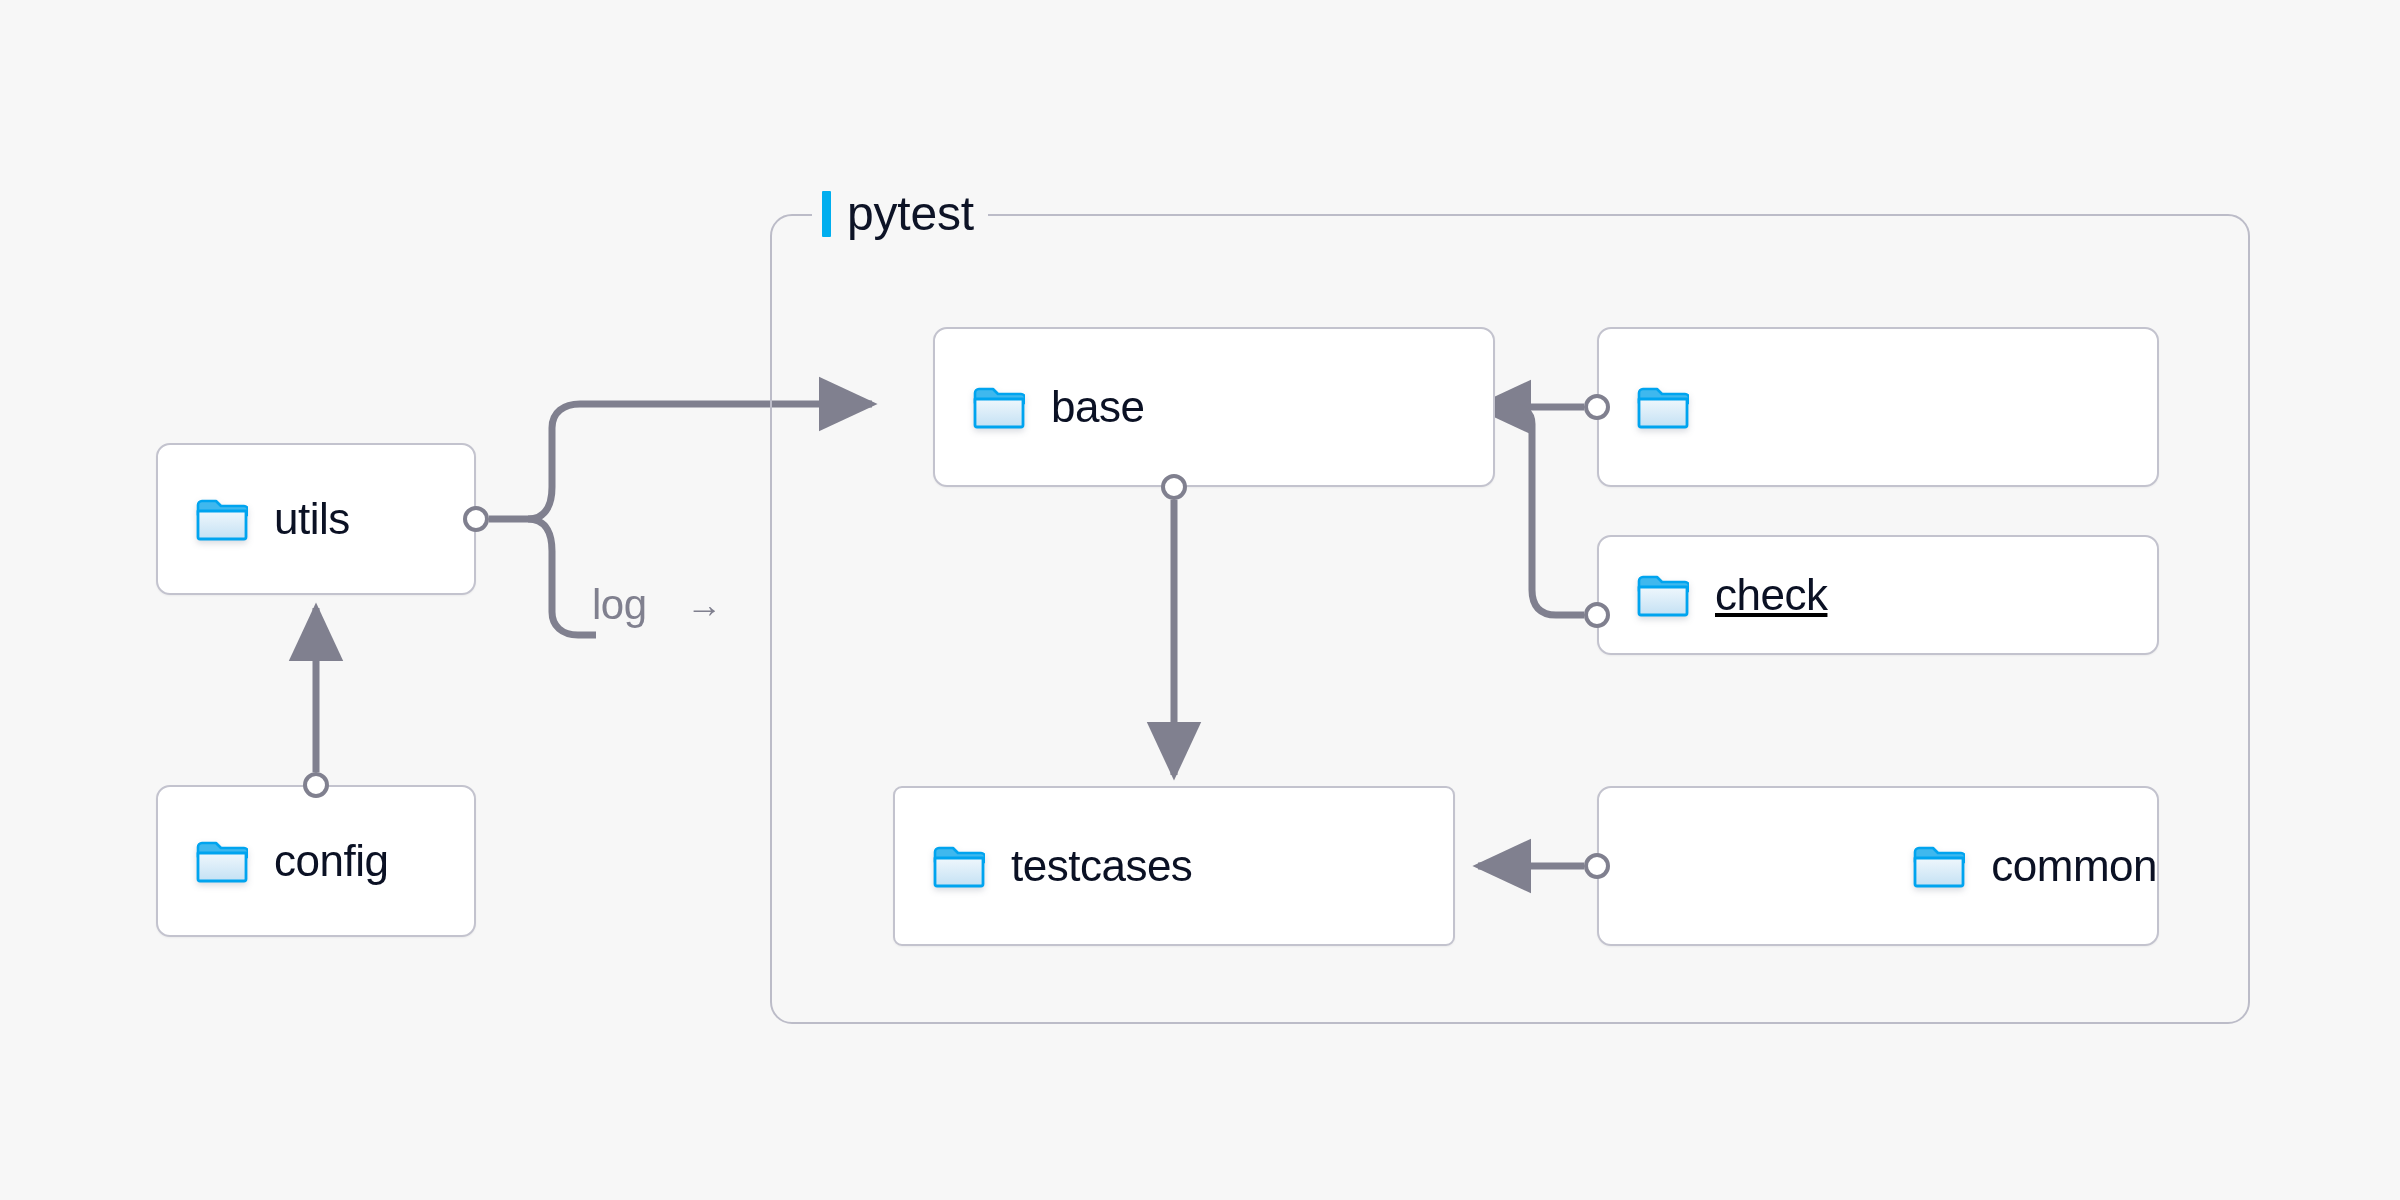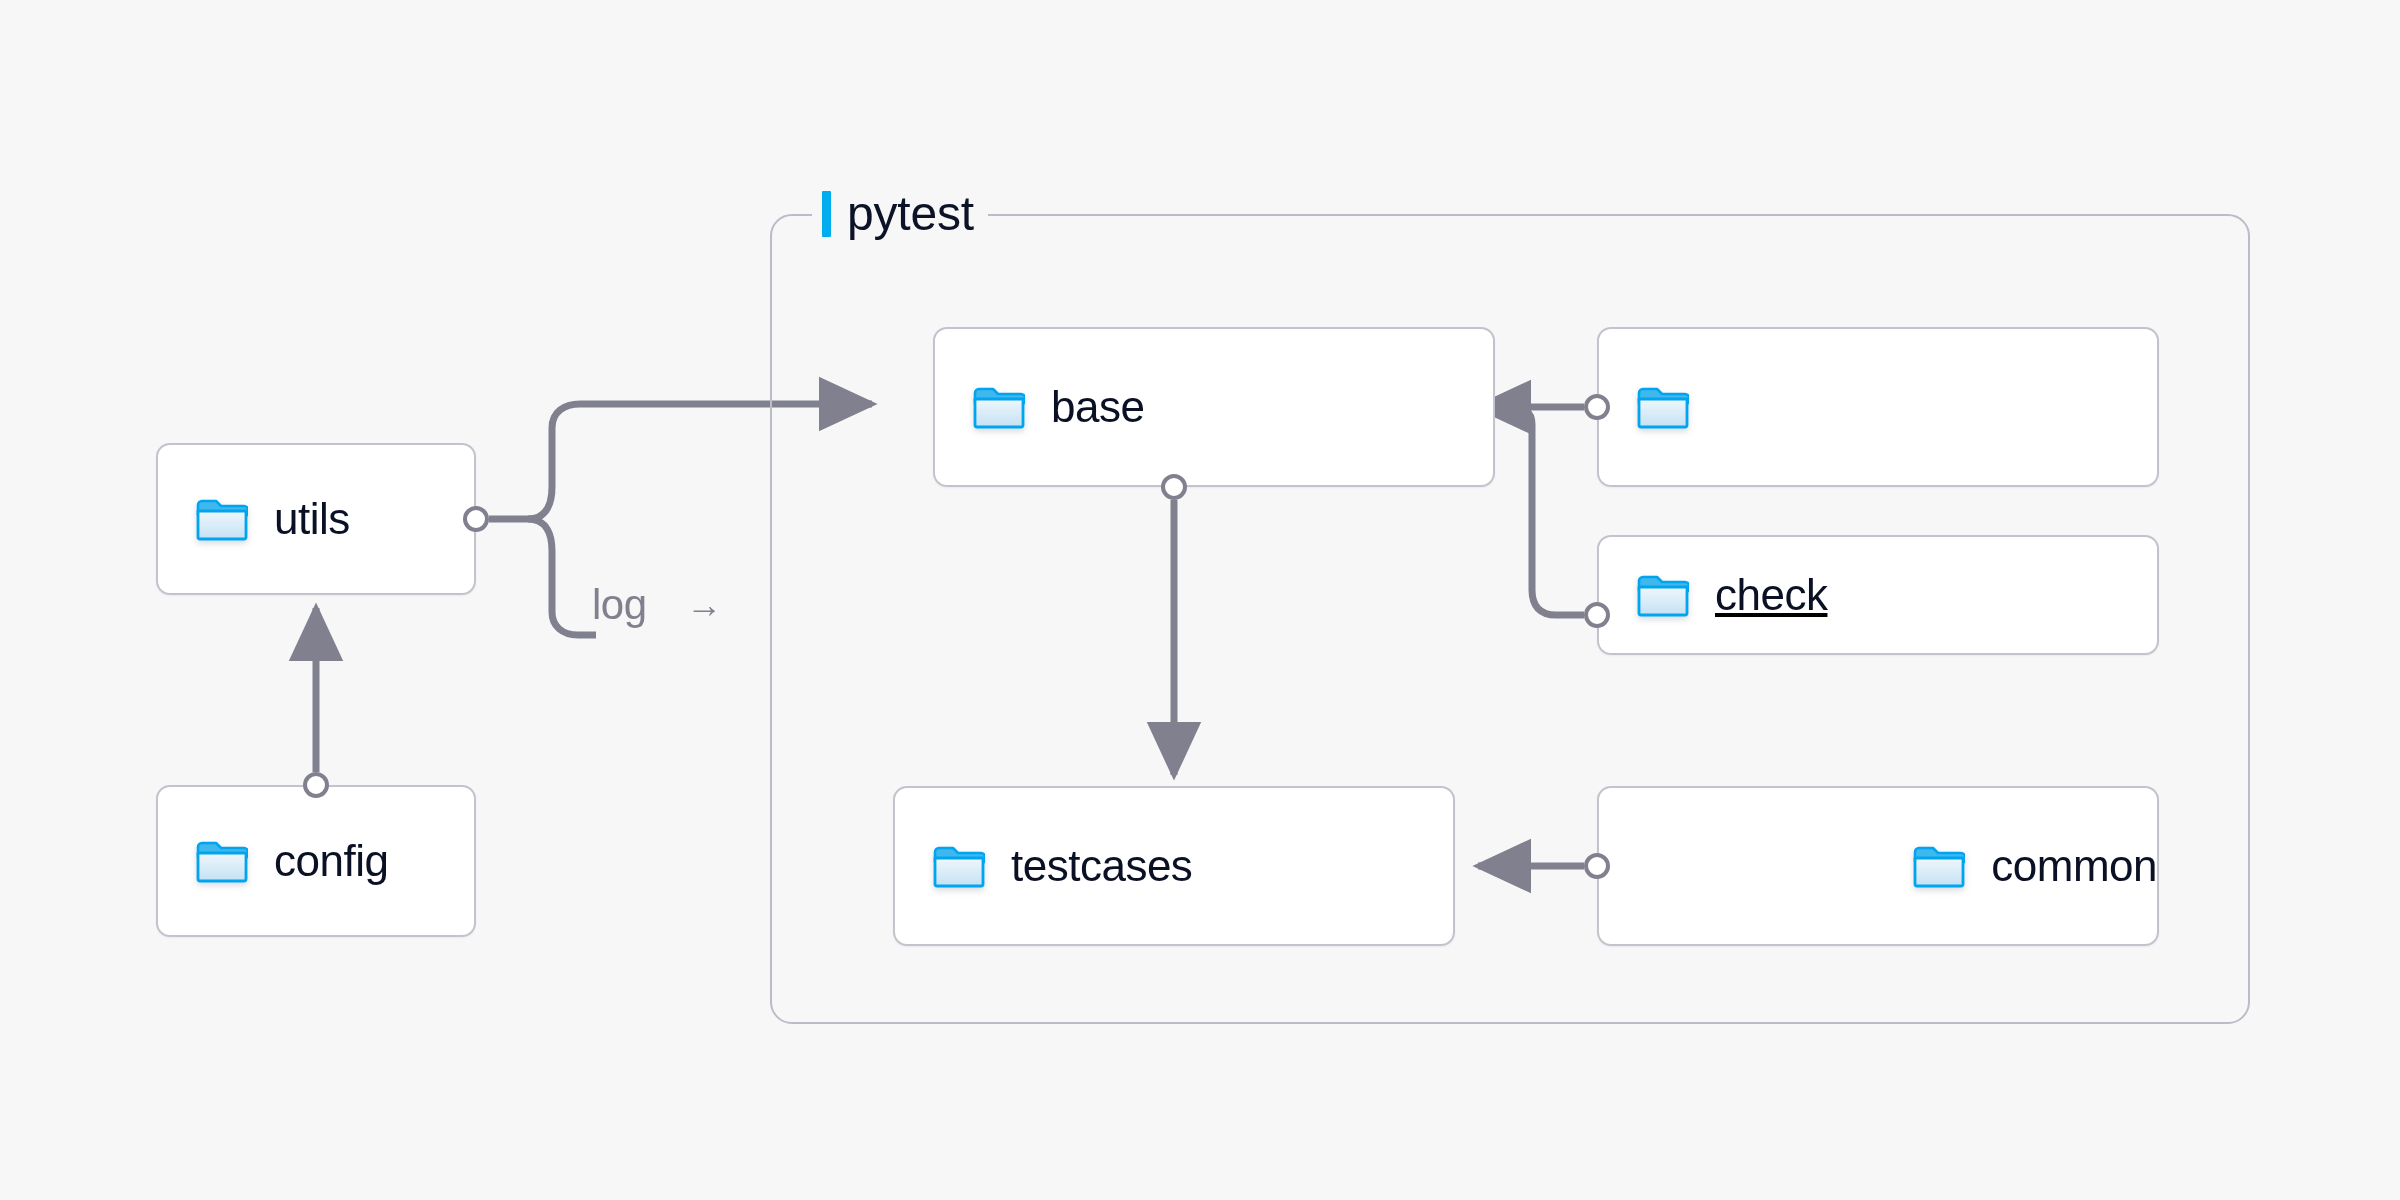--- a/index.html
+++ b/index.html
@@ -209,21 +209,21 @@
                 <linearGradient id="folderGradLocal" x1="0" y1="0" x2="0" y2="1">
                   <stop offset="0%" stop-color="#eff7fc"></stop>
                   <stop offset="100%" stop-color="#c4e1f4"></stop>
                 </linearGradient>
               </defs>
             </svg>
           </span>
           <span class="label">base</span>
         </div>
       </div>
-      <div class="node" style="left: 893px; top: 786px; width: 562px; height: 160px;">
+      <div class="node" style="left: 893px; top: 786px; width: 562px; height: 160px; border-radius: 9px;">
         <div class="node-inner">
           <span style="display: flex;">
             <svg class="folder-icon" viewBox="0 0 52 44" xmlns="http://www.w3.org/2000/svg">
               <path d="M2 8 a4 4 0 0 1 4 -4 h14 l5 5 h23 a4 4 0 0 1 4 4 v5 H2 z" fill="#3fb8ee" stroke="#00a4ef" stroke-width="2.6" stroke-linejoin="round"></path>
               <path d="M2 14 h48 v26 a2 2 0 0 1 -2 2 H4 a2 2 0 0 1 -2 -2 z" fill="url(#folderGradLocal)" stroke="#00a4ef" stroke-width="2.8" stroke-linejoin="round"></path>
               <defs>
                 <linearGradient id="folderGradLocal" x1="0" y1="0" x2="0" y2="1">
                   <stop offset="0%" stop-color="#eff7fc"></stop>
                   <stop offset="100%" stop-color="#c4e1f4"></stop>
                 </linearGradient>

